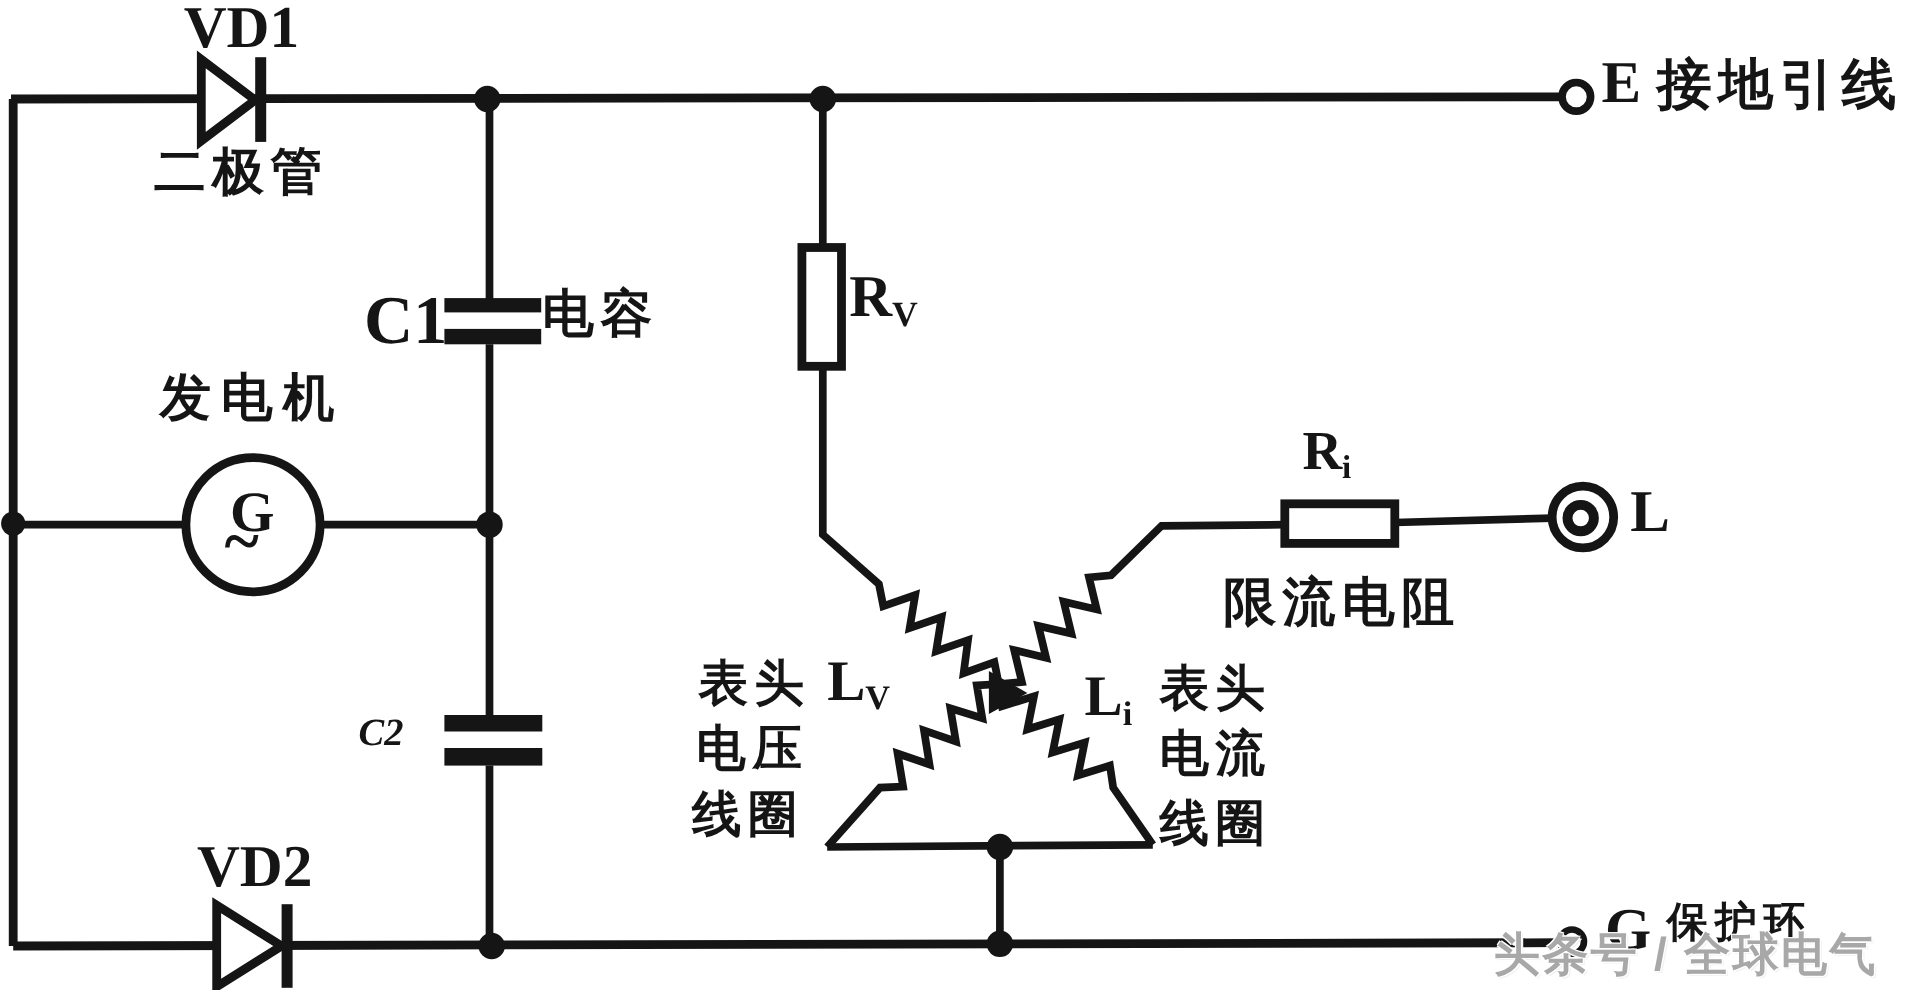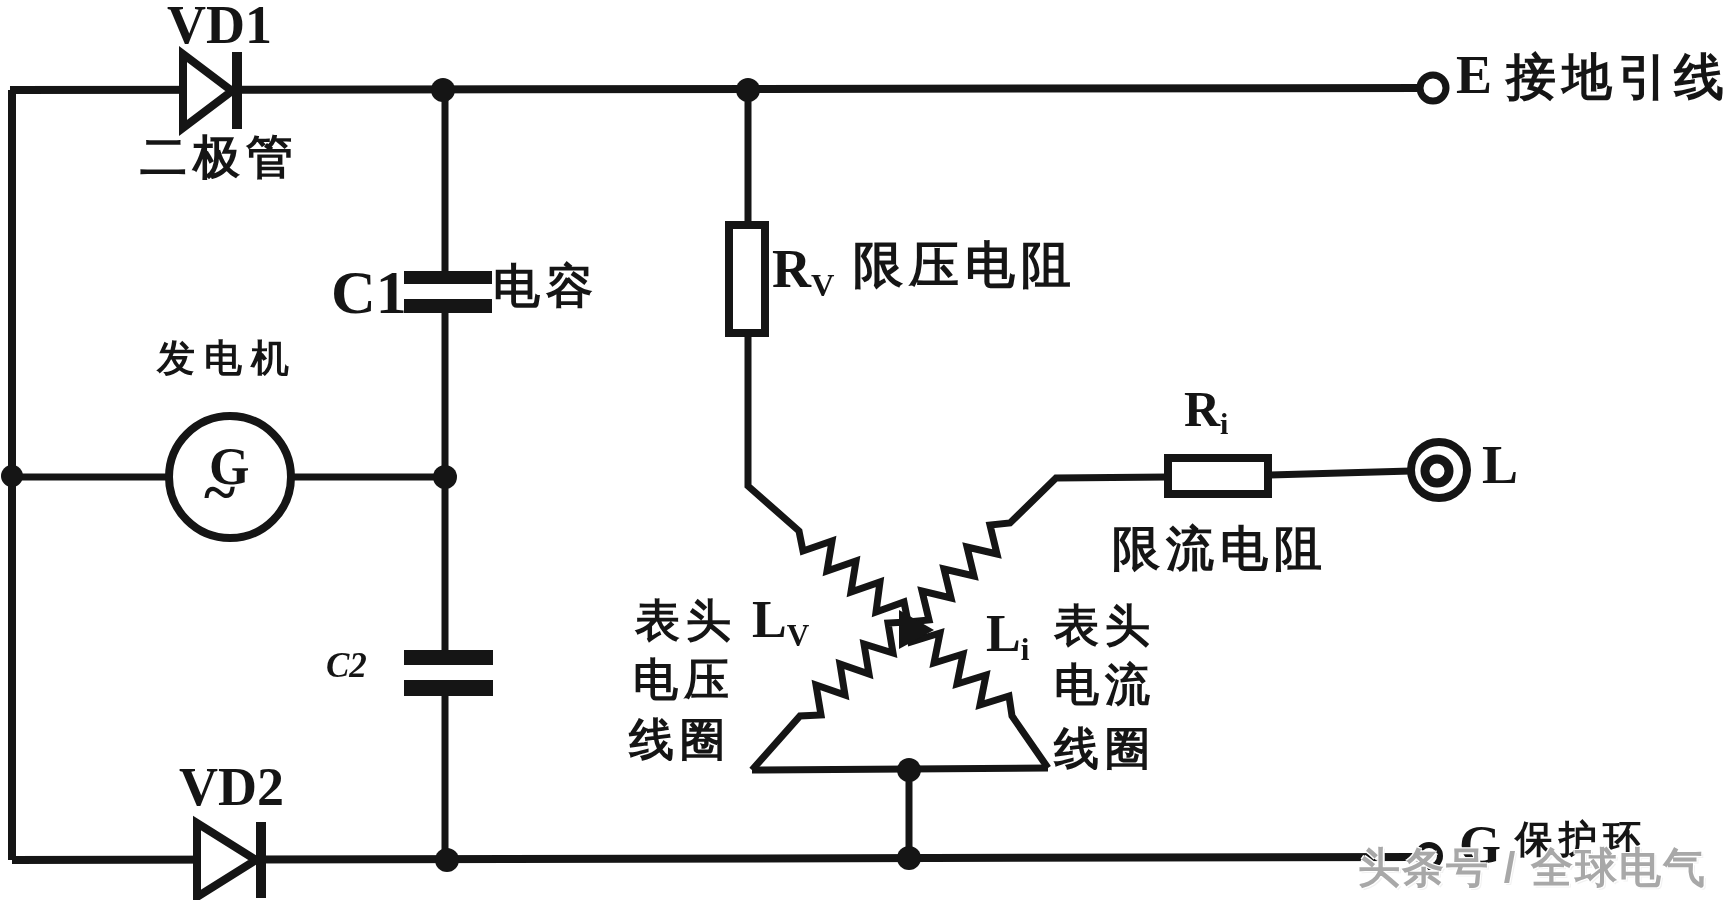--- a/index.html
+++ b/index.html
@@ -116,29 +116,28 @@
       </g>
     </g>
   </svg>
 
   <span class="lbl" style="left:167px;top:-2px;font-size:54px;">VD1</span>
   <span class="lbl cjk" style="left:140px;top:134px;font-size:47px;">二极管</span>
 
   <span class="lbl" style="left:331px;top:261px;font-size:62px;">C1</span>
   <span class="lbl cjk" style="left:493px;top:263px;font-size:47px;">电容</span>
 
-  <span class="lbl" style="left:157px;top:339px;font-size:38px;letter-spacing:9px;font-family:Liberation Serif, serif;">发电机</span>
+  <span class="lbl" style="left:145px;top:339px;font-size:47px;letter-spacing:9px;font-family:Liberation Serif, serif;">发电机</span>
   <span class="lbl" style="left:209px;top:441px;font-size:52px;">G</span>
   <span class="lbl" style="left:204px;top:462px;font-size:60px;">~</span>
 
   <span class="lbl" style="left:326px;top:648px;font-size:35px;font-style:italic;">C2</span>
   <span class="lbl" style="left:179px;top:760px;font-size:54px;">VD2</span>
 
   <span class="lbl" style="left:772px;top:242px;font-size:54px;"><span>R</span><span class="sub">V</span></span>
-  <span class="lbl cjk" style="left:853px;top:240px;font-size:50px;">限压电阻</span>
 
   <span class="lbl" style="left:1184px;top:384px;font-size:50px;"><span>R</span><span class="sub">i</span></span>
   <span class="lbl cjk" style="left:1112px;top:492px;font-size:48px;margin-top:33px;">限流电阻</span>
 
   <span class="lbl cjk" style="left:635px;top:599px;font-size:45px;">表头</span>
   <span class="lbl" style="left:752px;top:594px;font-size:52px;"><span>L</span><span class="sub">V</span></span>
   <span class="lbl cjk" style="left:633px;top:658px;font-size:45px;">电压</span>
   <span class="lbl cjk" style="left:629px;top:718px;font-size:45px;">线圈</span>
 
   <span class="lbl" style="left:986px;top:608px;font-size:52px;"><span>L</span><span class="sub">i</span></span>

